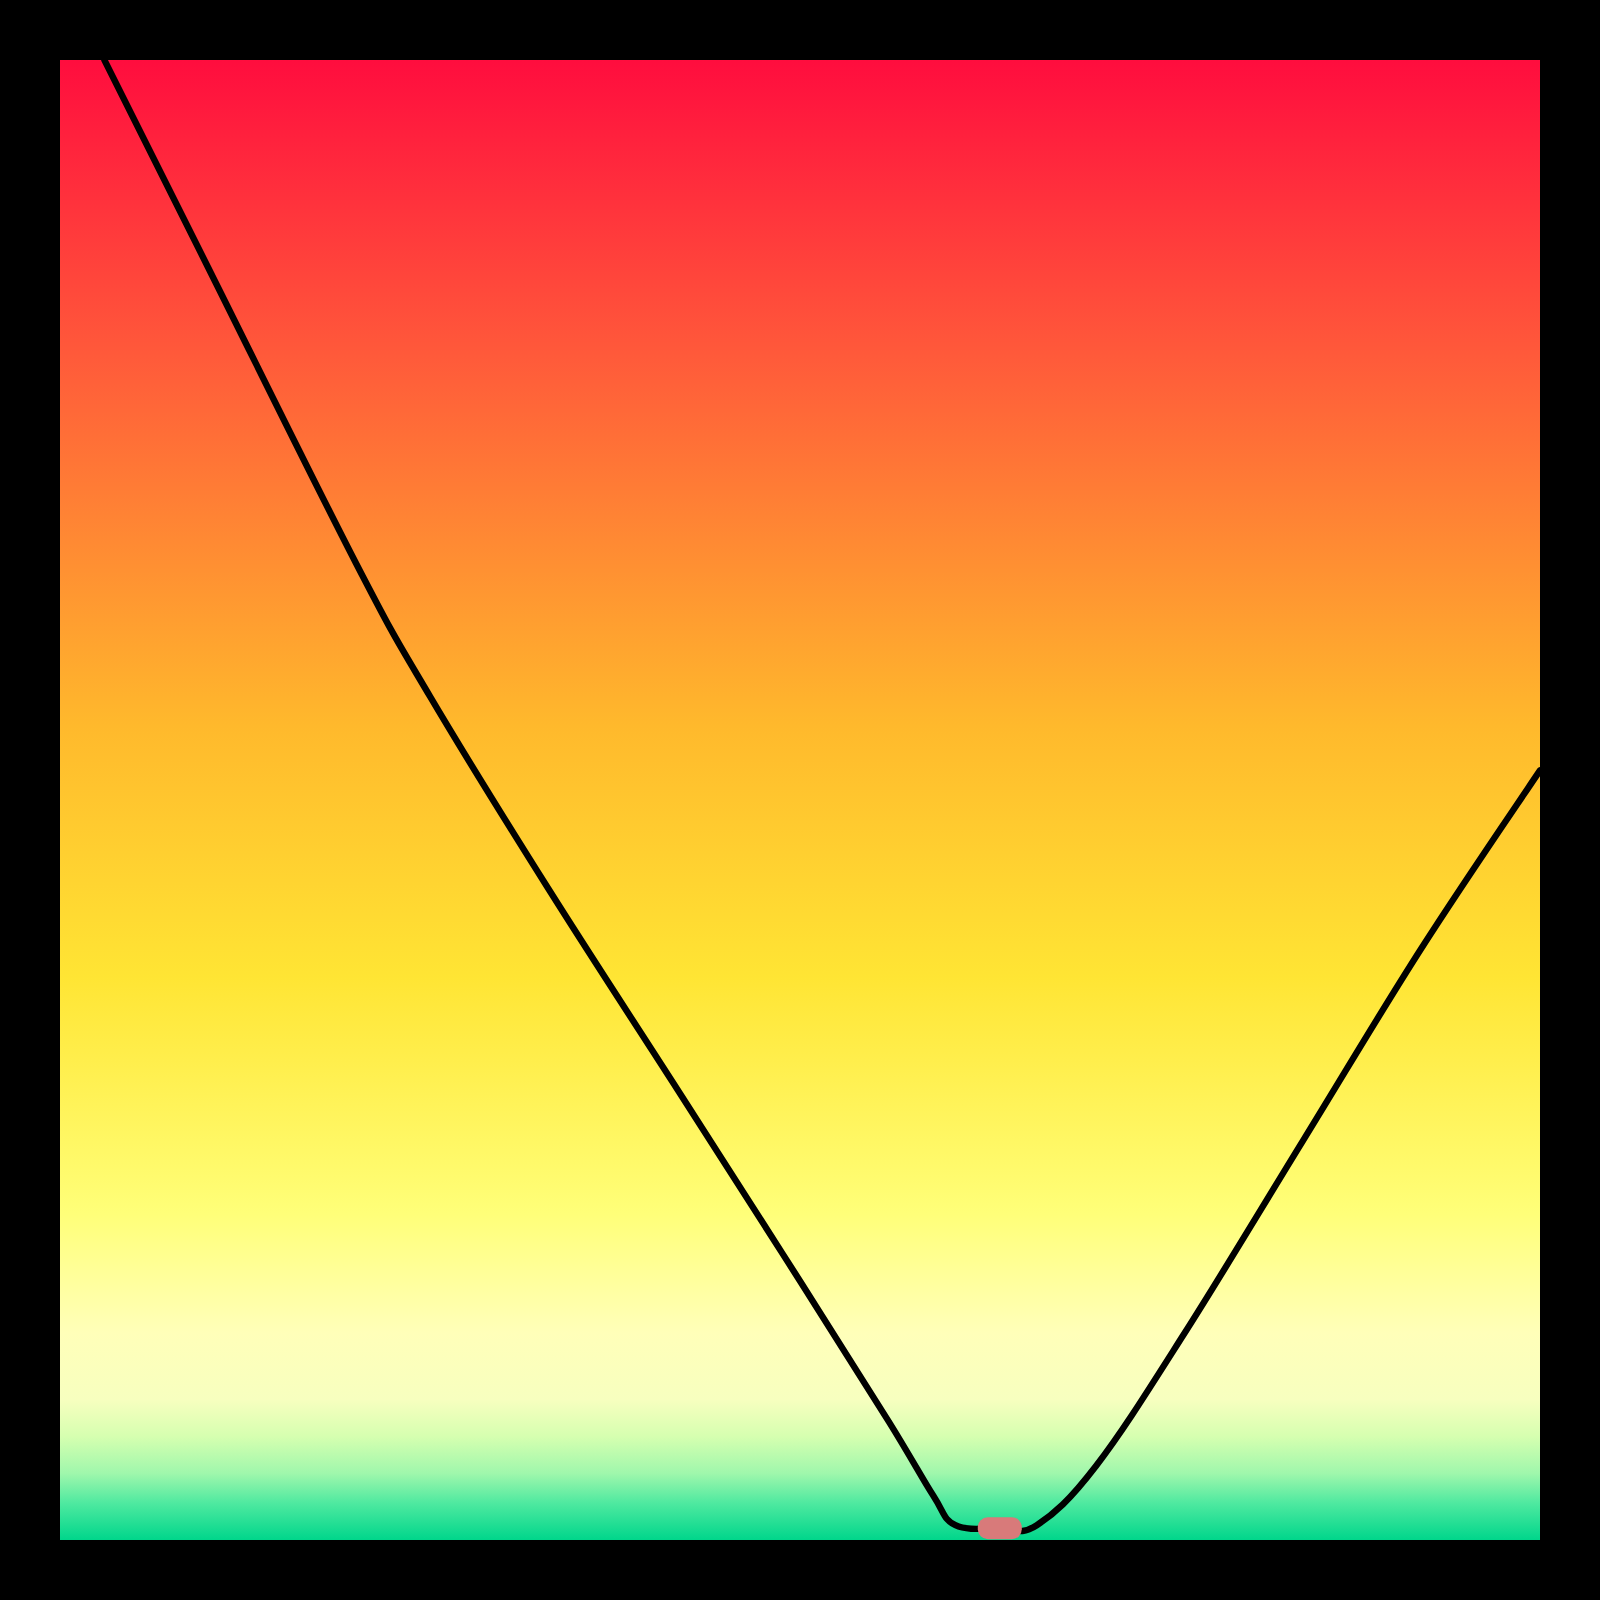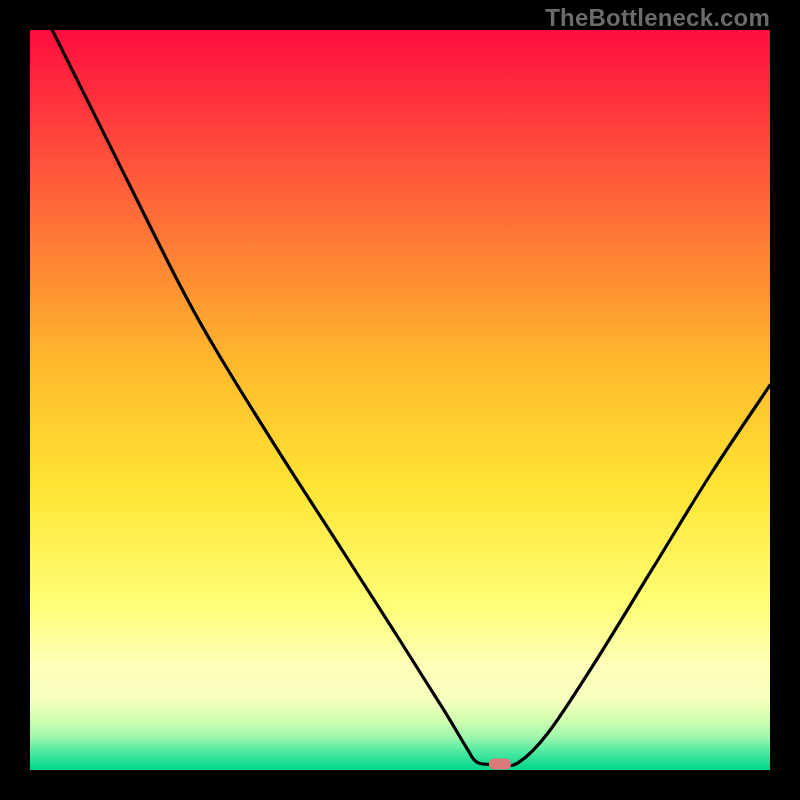--- a/index.html
+++ b/index.html
@@ -32,21 +32,20 @@
     font-weight: 600;
     color: #6b6b6b;
     letter-spacing: 0.2px;
   }
   svg { display:block; }
 </style>
 </head>
 <body>
 
 <div class="frame">
-  <div class="watermark">TheBottleneck.com</div>
   <div class="plot">
     <svg id="chart-svg" width="740" height="740" viewBox="0 0 740 740">
       <defs>
         <linearGradient id="bg-grad" x1="0" y1="0" x2="0" y2="1">
             <stop offset="0.00%" stop-color="#ff0d3e"></stop>
             <stop offset="20.00%" stop-color="#ff5a3a"></stop>
             <stop offset="45.00%" stop-color="#ffb92c"></stop>
             <stop offset="62.00%" stop-color="#ffe534"></stop>
             <stop offset="78.00%" stop-color="#ffff79"></stop>
             <stop offset="86.00%" stop-color="#ffffb9"></stop>

